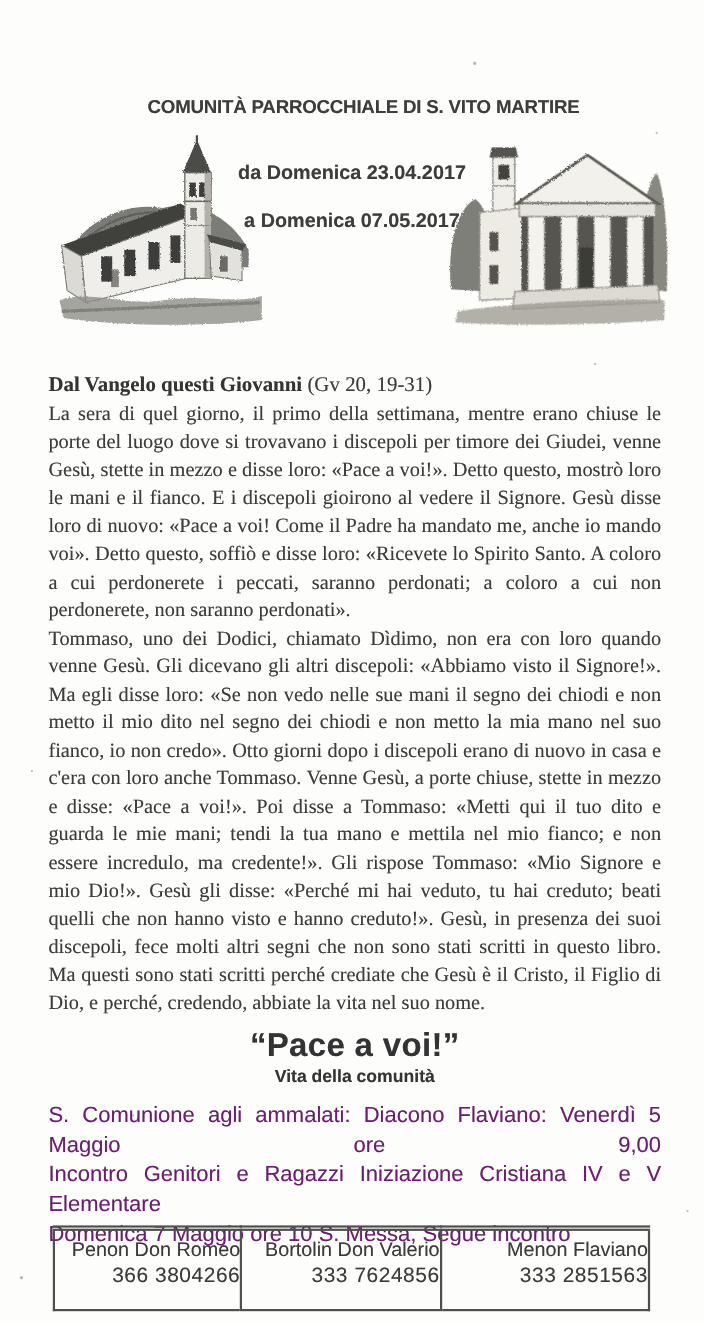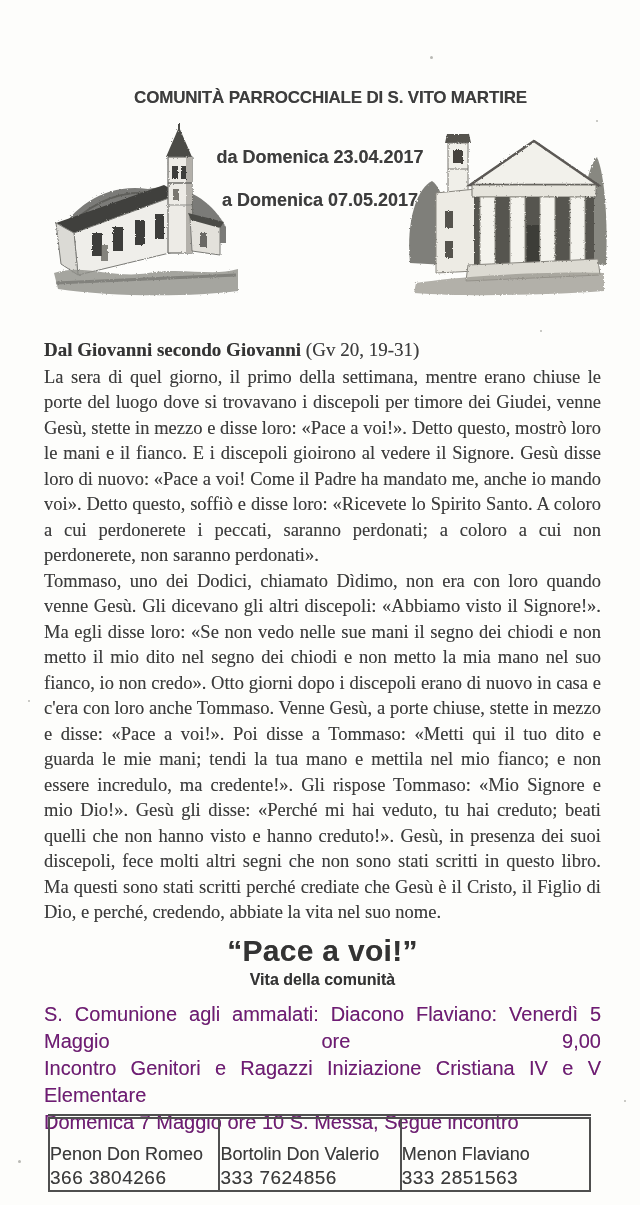--- a/index.html
+++ b/index.html
@@ -63,21 +63,21 @@
   
   .contacts {
     position:absolute; top:1114px; left:48px; width:543px; height:78px;
     border-collapse:collapse; table-layout:fixed;
     border:2px solid #4f4f4f; border-top:5px double #4f4f4f;
     font-family:"Liberation Sans", sans-serif;
     color:#3b3b3b; text-shadow:0 0 0.6px rgba(60,60,60,0.45);
   }
   .contacts td {
     border-left:2px solid #4f4f4f; vertical-align:top;
-    text-align:left; padding-top:24px;
+    text-align:right; padding-top:6px;
   }
   .contacts td:first-child { border-left:none; }
   .c-name  { font-size:18px; line-height:23px; }
   .c-phone { font-size:19px; line-height:24px; letter-spacing:0.5px; }
 
   
   .speck { position:absolute; background:#b9b9b4; border-radius:50%; }
 </style>
 </head>
 <body>
@@ -169,21 +169,21 @@
         <rect x="119" y="94" width="12" height="38" fill="#3e3c38"></rect>
 
         <path d="M60 134 L190 128 L192 144 L58 150 Z" fill="#dcdad2" stroke="#88867f" stroke-width="1"></path>
 
         <path d="M8 152 C60 144, 150 140, 196 142 L196 160 C140 164, 58 166, 6 162 Z" fill="#98968e" opacity="0.75"></path>
       </g>
     </svg>
   </div>
 
   <div class="main">
-    <p class="gospel-head"><b>Dal Giovanni secondo Giovanni</b><span> (Gv 20, 19-31)</span></p>
+    <p class="gospel-head"><b>Dal Vangelo questi Giovanni</b><span> (Gv 20, 19-31)</span></p>
     <p class="body">La sera di quel giorno, il primo della settimana, mentre erano chiuse le porte del luogo dove si trovavano i discepoli per timore dei Giudei, venne Gesù, stette in mezzo e disse loro: «Pace a voi!». Detto questo, mostrò loro le mani e il fianco. E i discepoli gioirono al vedere il Signore.  Gesù disse loro di nuovo: «Pace a voi! Come il Padre ha mandato me, anche io mando voi». Detto questo, soffiò e disse loro: «Ricevete lo Spirito Santo. A coloro a cui perdonerete i peccati, saranno perdonati; a coloro a cui non perdonerete, non saranno perdonati».</p>
     <p class="body">Tommaso, uno dei Dodici, chiamato Dìdimo, non era con loro quando venne Gesù. Gli dicevano gli altri discepoli: «Abbiamo visto il Signore!». Ma egli disse loro: «Se non vedo nelle sue mani il segno dei chiodi e non metto il mio dito nel segno dei chiodi e non metto la mia mano nel suo fianco, io non credo». Otto giorni dopo i discepoli erano di nuovo in casa e c'era con loro anche Tommaso. Venne Gesù, a porte chiuse, stette in mezzo e disse: «Pace a voi!». Poi disse a Tommaso: «Metti qui il tuo dito e guarda le mie mani; tendi la tua mano e mettila nel mio fianco; e non essere incredulo, ma credente!». Gli rispose Tommaso: «Mio Signore e mio Dio!». Gesù gli disse: «Perché mi hai veduto, tu hai creduto; beati quelli che non hanno visto e hanno creduto!». Gesù, in presenza dei suoi discepoli, fece molti altri segni che non sono stati scritti in questo libro. Ma questi sono stati scritti perché crediate che Gesù è il Cristo, il Figlio di Dio, e perché, credendo, abbiate la vita nel suo nome.</p>
 
     <h2 class="quote">“Pace a voi!”</h2>
     <h3 class="vita">Vita della comunità</h3>
 
     <p class="info stretch">S. Comunione agli ammalati: Diacono Flaviano: Venerdì 5 Maggio ore 9,00</p>
     <p class="info stretch">Incontro Genitori e Ragazzi Iniziazione Cristiana IV e V Elementare</p>
     <p class="info">Domenica 7 Maggio ore 10 S. Messa, Segue incontro</p>
   </div>

